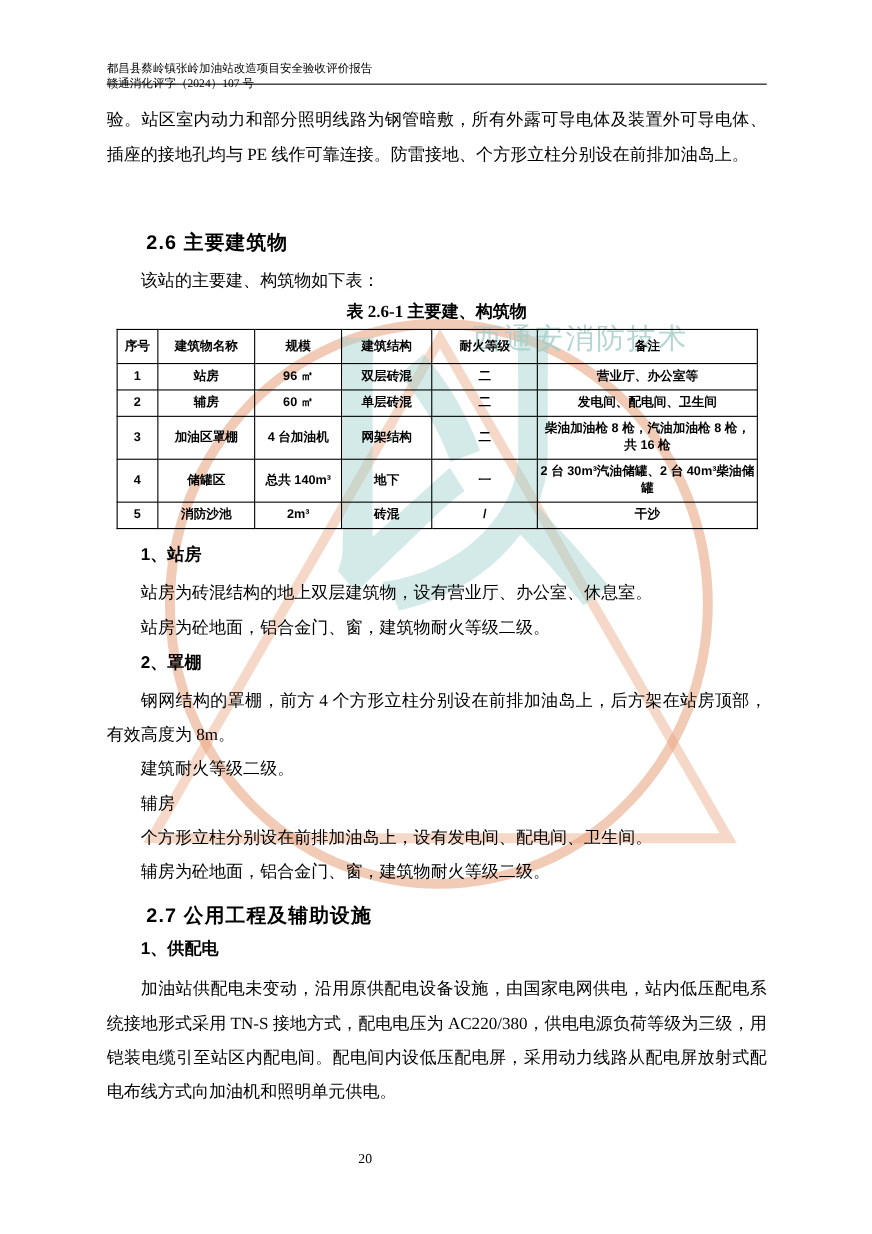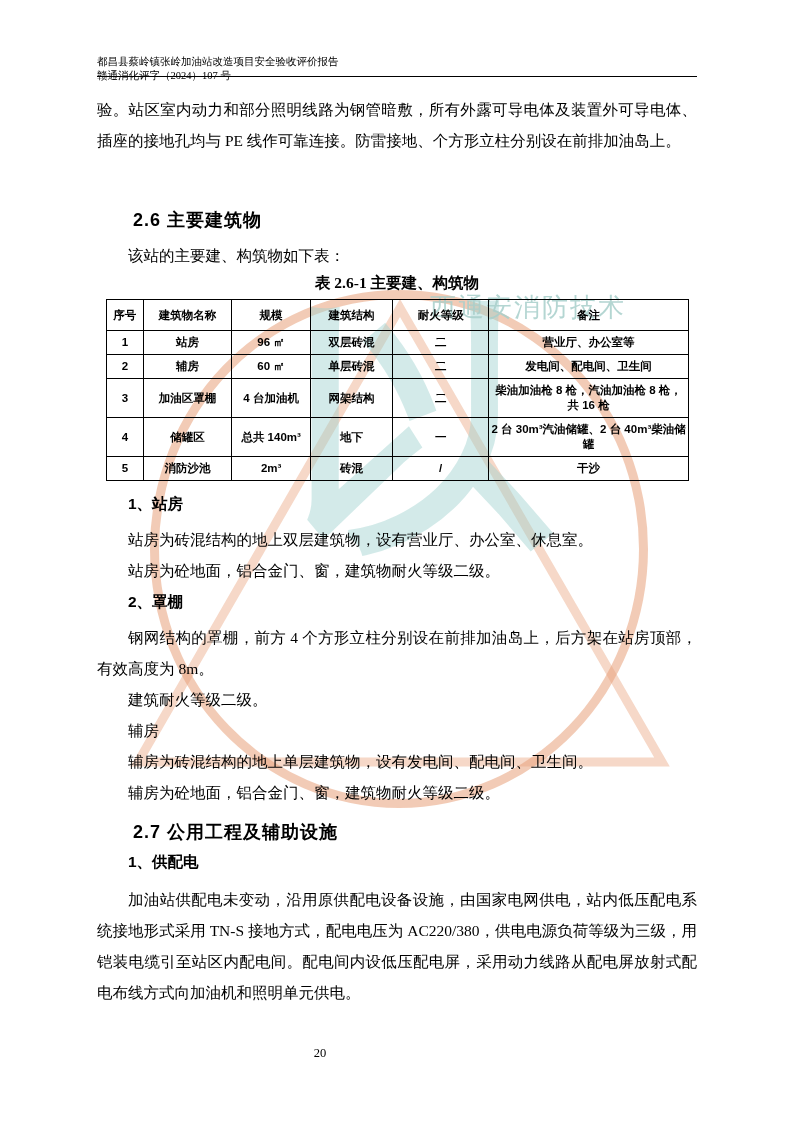--- a/index.html
+++ b/index.html
@@ -157,21 +157,21 @@
   }
   table.main thead td { height: 22px; }
   .col1 { width: 34px; }
   .col2 { width: 92px; }
   .col3 { width: 78px; }
   .col4 { width: 85px; }
   .col5 { width: 100px; }
   .col6 { width: 214px; }
   .page-num {
     position: absolute;
-    left: 4px;
+    left: 16px;
     top: 1046px;
     width: 632px;
     text-align: center;
     font-size: 12.5px;
   }
 </style>
 </head>
 <body>
 
 <div class="page">
@@ -257,21 +257,21 @@
     </table>
 
     <div class="h3" style="top:494px;">1、站房</div>
     <div class="body-text indent" style="top:524px;">站房为砖混结构的地上双层建筑物，设有营业厅、办公室、休息室。</div>
     <div class="body-text indent" style="top:555px;">站房为砼地面，铝合金门、窗，建筑物耐火等级二级。</div>
 
     <div class="h3" style="top:592px;">2、罩棚</div>
     <div class="body-text indent" style="top:622px;">钢网结构的罩棚，前方 4 个方形立柱分别设在前排加油岛上，后方架在站房顶部，有效高度为 8m。</div>
     <div class="body-text indent" style="top:684px;">建筑耐火等级二级。</div>
     <div class="body-text indent" style="top:715px;">辅房</div>
-    <div class="body-text indent" style="top:746px;">辅房为砖混结构的地上单层建筑物，设有发电间、配电间、卫生间。</div>
+    <div class="body-text indent" style="top:746px;">个方形立柱分别设在前排加油岛上，设有发电间、配电间、卫生间。</div>
     <div class="body-text indent" style="top:777px;">辅房为砼地面，铝合金门、窗，建筑物耐火等级二级。</div>
 
     <div class="h2" style="top:820px;">2.7 公用工程及辅助设施</div>
     <div class="h3" style="top:852px;">1、供配电</div>
     <div class="body-text indent" style="top:884px;">加油站供配电未变动，沿用原供配电设备设施，由国家电网供电，站内低压配电系统接地形式采用 TN-S 接地方式，配电电压为 AC220/380，供电电源负荷等级为三级，用铠装电缆引至站区内配电间。配电间内设低压配电屏，采用动力线路从配电屏放射式配电布线方式向加油机和照明单元供电。</div>
 
     <div class="page-num">20</div>
 
   </div>
 </div>

